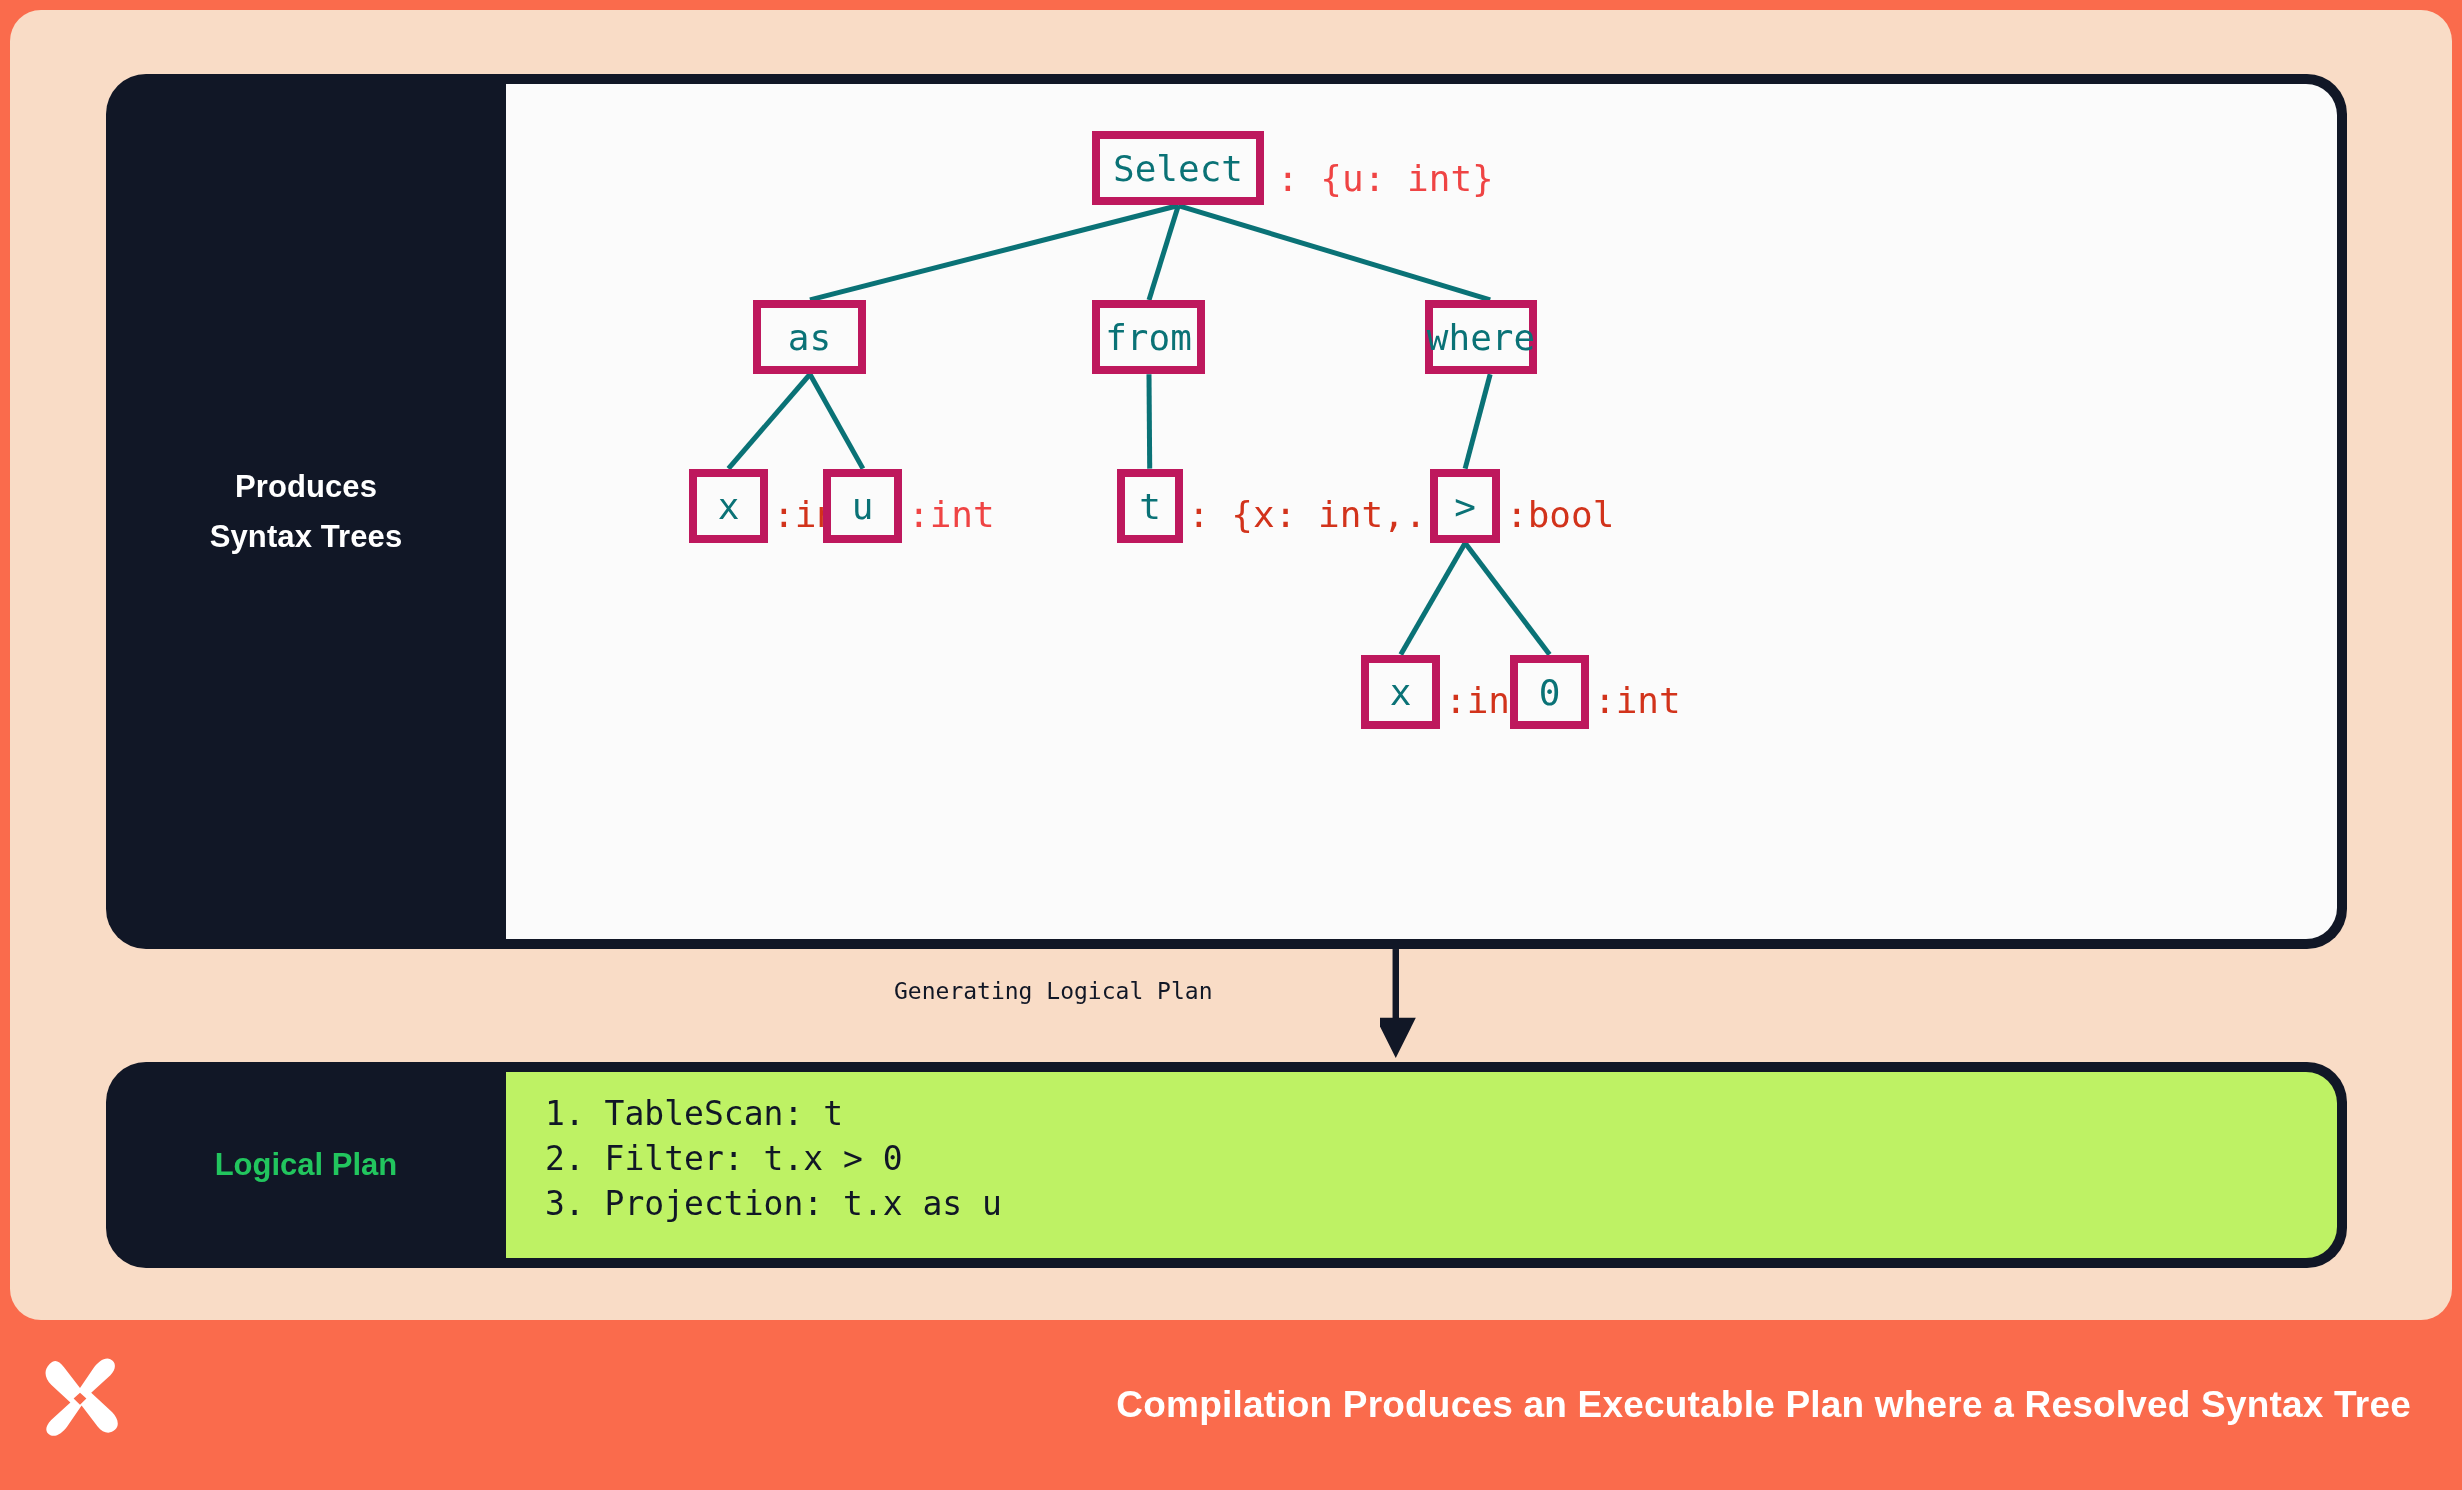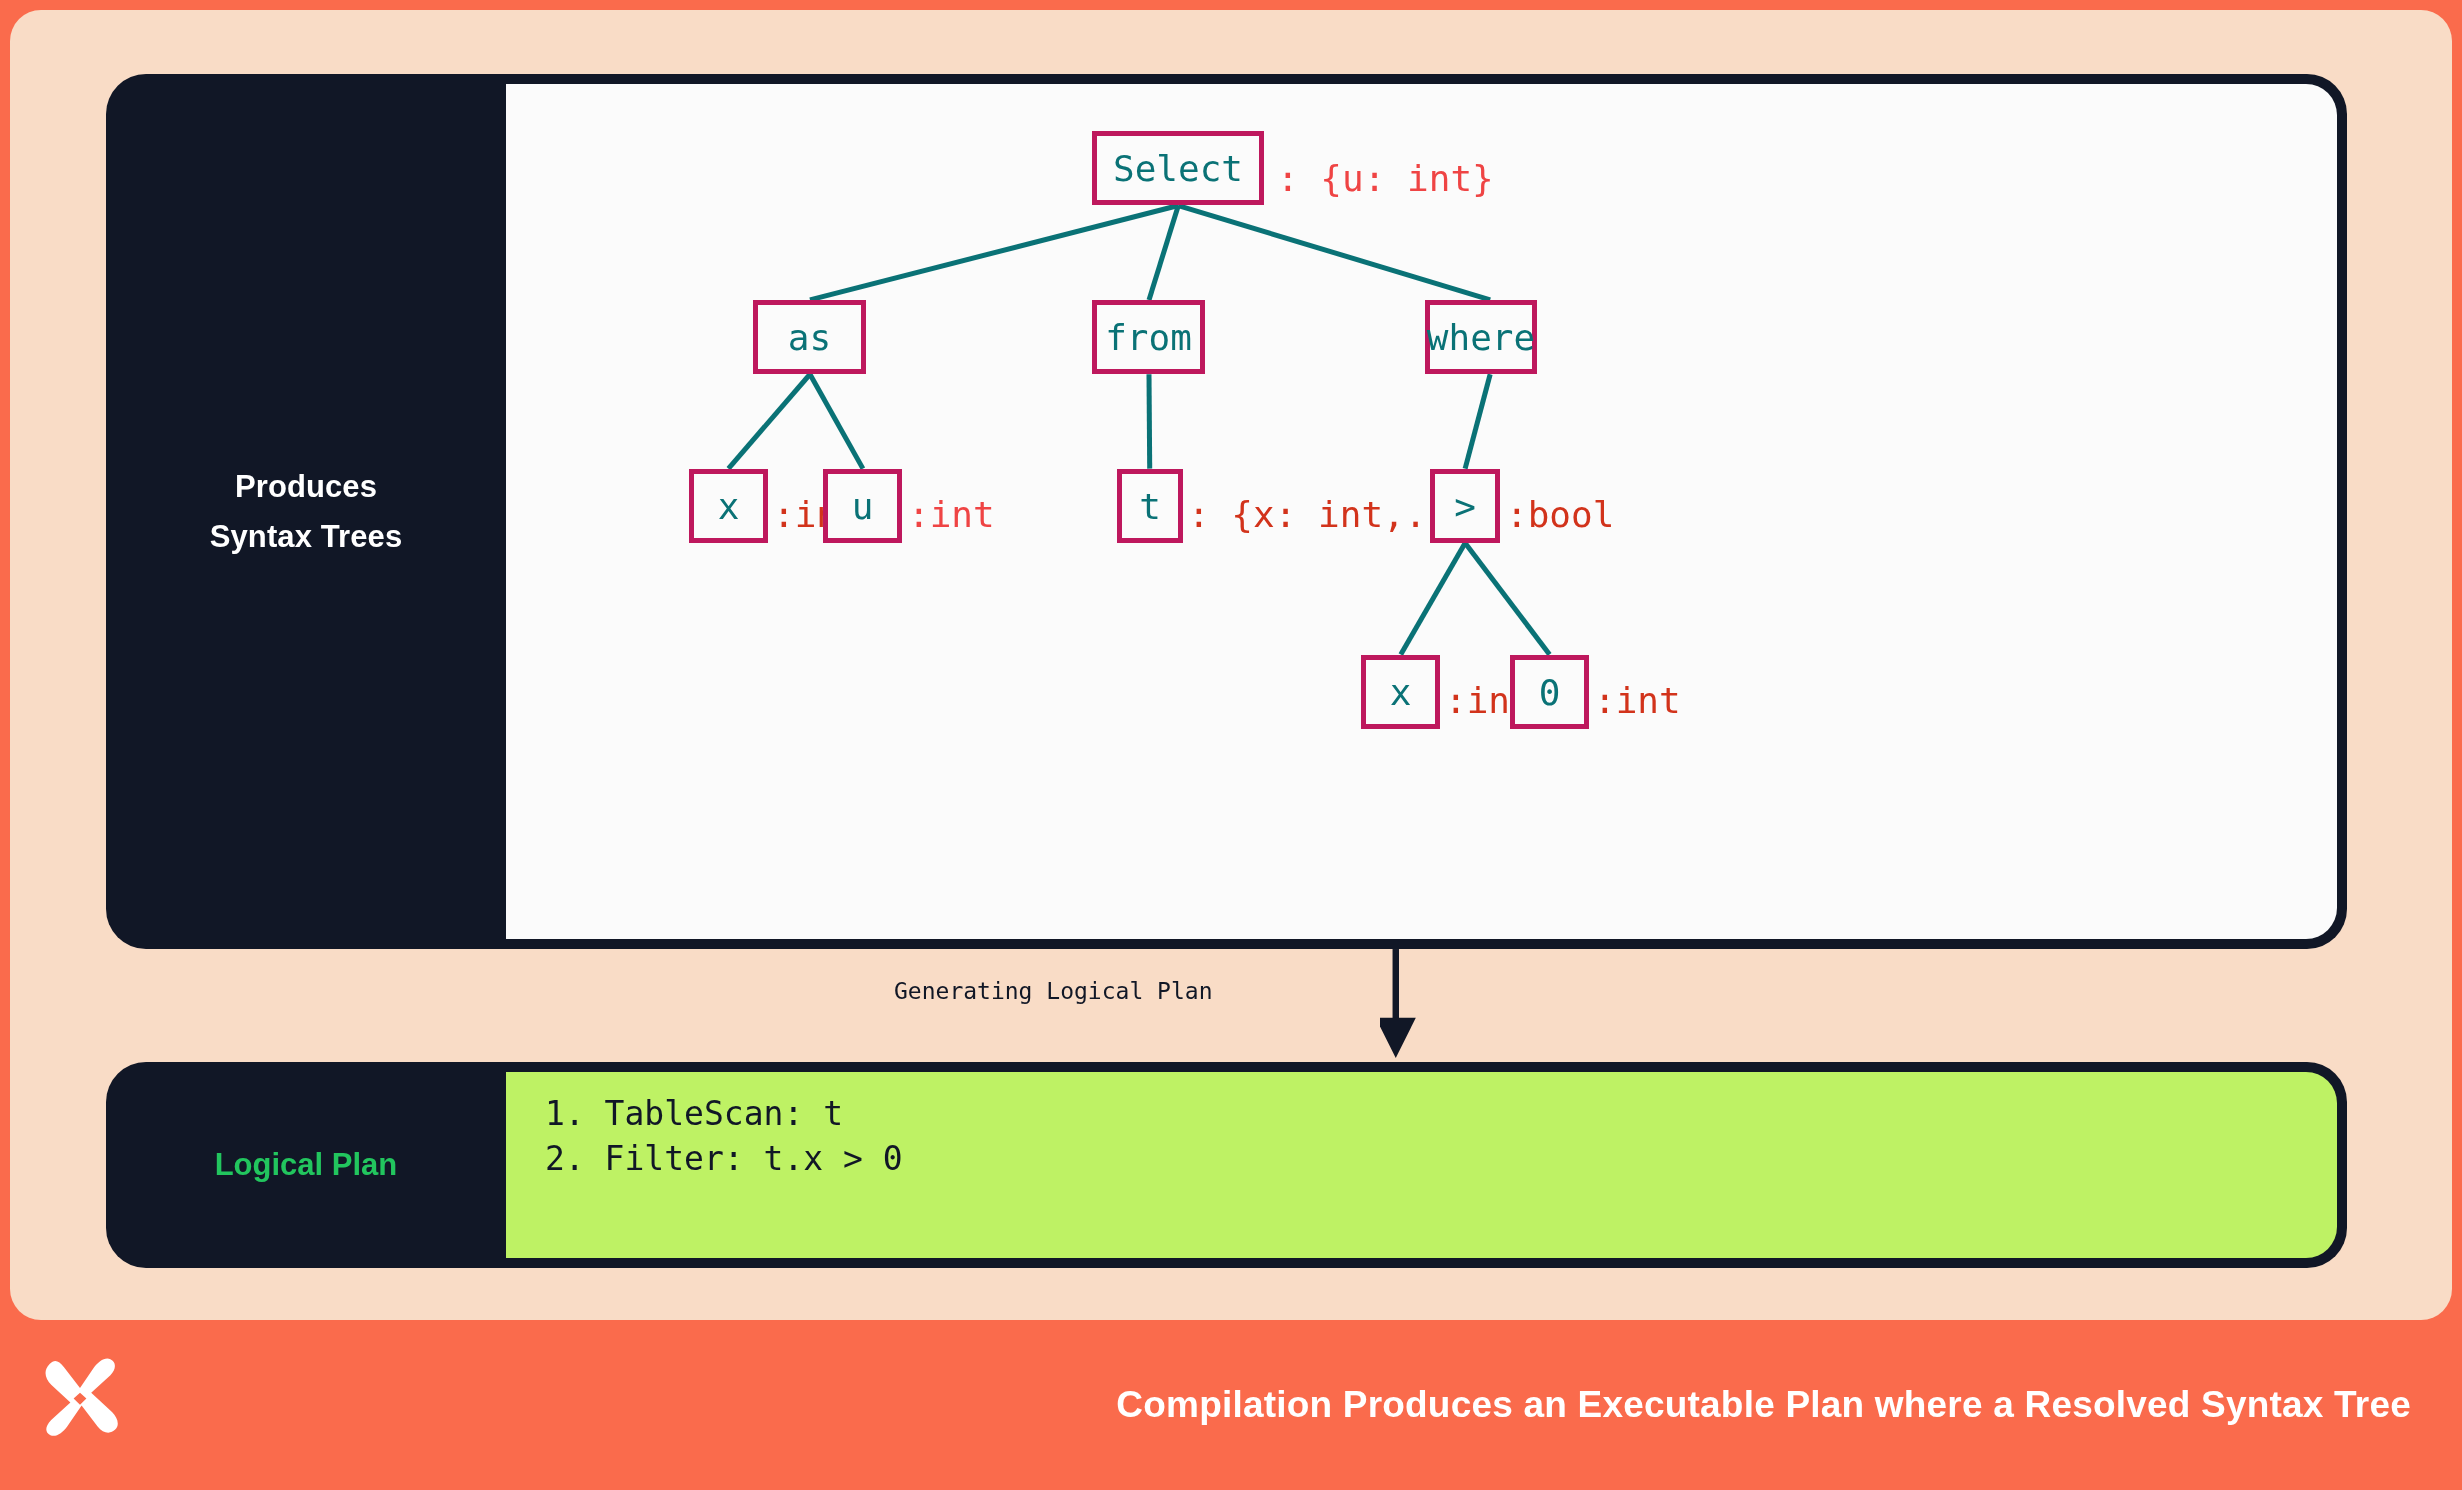--- a/index.html
+++ b/index.html
@@ -73,21 +73,21 @@
   
   #tree-svg {
     position: absolute;
     left: 0; top: 0;
     width: 100%;
     height: 100%;
   }
   .tree-node {
     position: absolute;
     box-sizing: border-box;
-    border: 5px solid #be185d;
+    border: 8px solid #be185d;
     background: #FBFBFB;
     display: flex;
     align-items: center;
     justify-content: center;
     color: #0A7276;
     font-family: "DejaVu Sans Mono", monospace;
     font-size: 36px;
     z-index: 3;
   }
   .type-ann {
@@ -253,20 +253,21 @@
   <svg id="gen-arrow-svg" viewBox="0 0 120 152">
     <line x1="22" y1="0" x2="22" y2="112" stroke="#111726" stroke-width="9"></line>
     <polygon points="22,152 -6,96 50,96" fill="#111726"></polygon>
   </svg>
 
   <div id="lp-panel">
     <div id="lp-label">Logical Plan</div>
     <div id="lp-canvas">
         <div class="lp-step">1. TableScan: t</div>
         <div class="lp-step">2. Filter: t.x &gt; 0</div>
+        <div class="lp-step">3. Projection: t.x as u</div>
       </div>
   </div>
 
   <div id="footer">
     <svg id="footer-logo" viewBox="0 0 100 100">
       <path fill="#FFFFFF" d="M12 10 C4 18 6 28 14 36 L38 58 L14 80 C6 88 6 96 13 99 C20 102 28 96 34 88 L52 62 L72 88 C79 97 88 98 94 92 C100 86 97 77 90 70 L64 46 L88 24 C96 16 95 7 88 4 C81 1 73 7 67 15 L50 40 L30 14 C23 5 18 4 12 10 Z M50 46 L58 53 L50 61 L42 53 Z"></path>
     </svg>
     <div id="footer-caption">Compilation Produces an Executable Plan where a Resolved Syntax Tree</div>
   </div>
 

